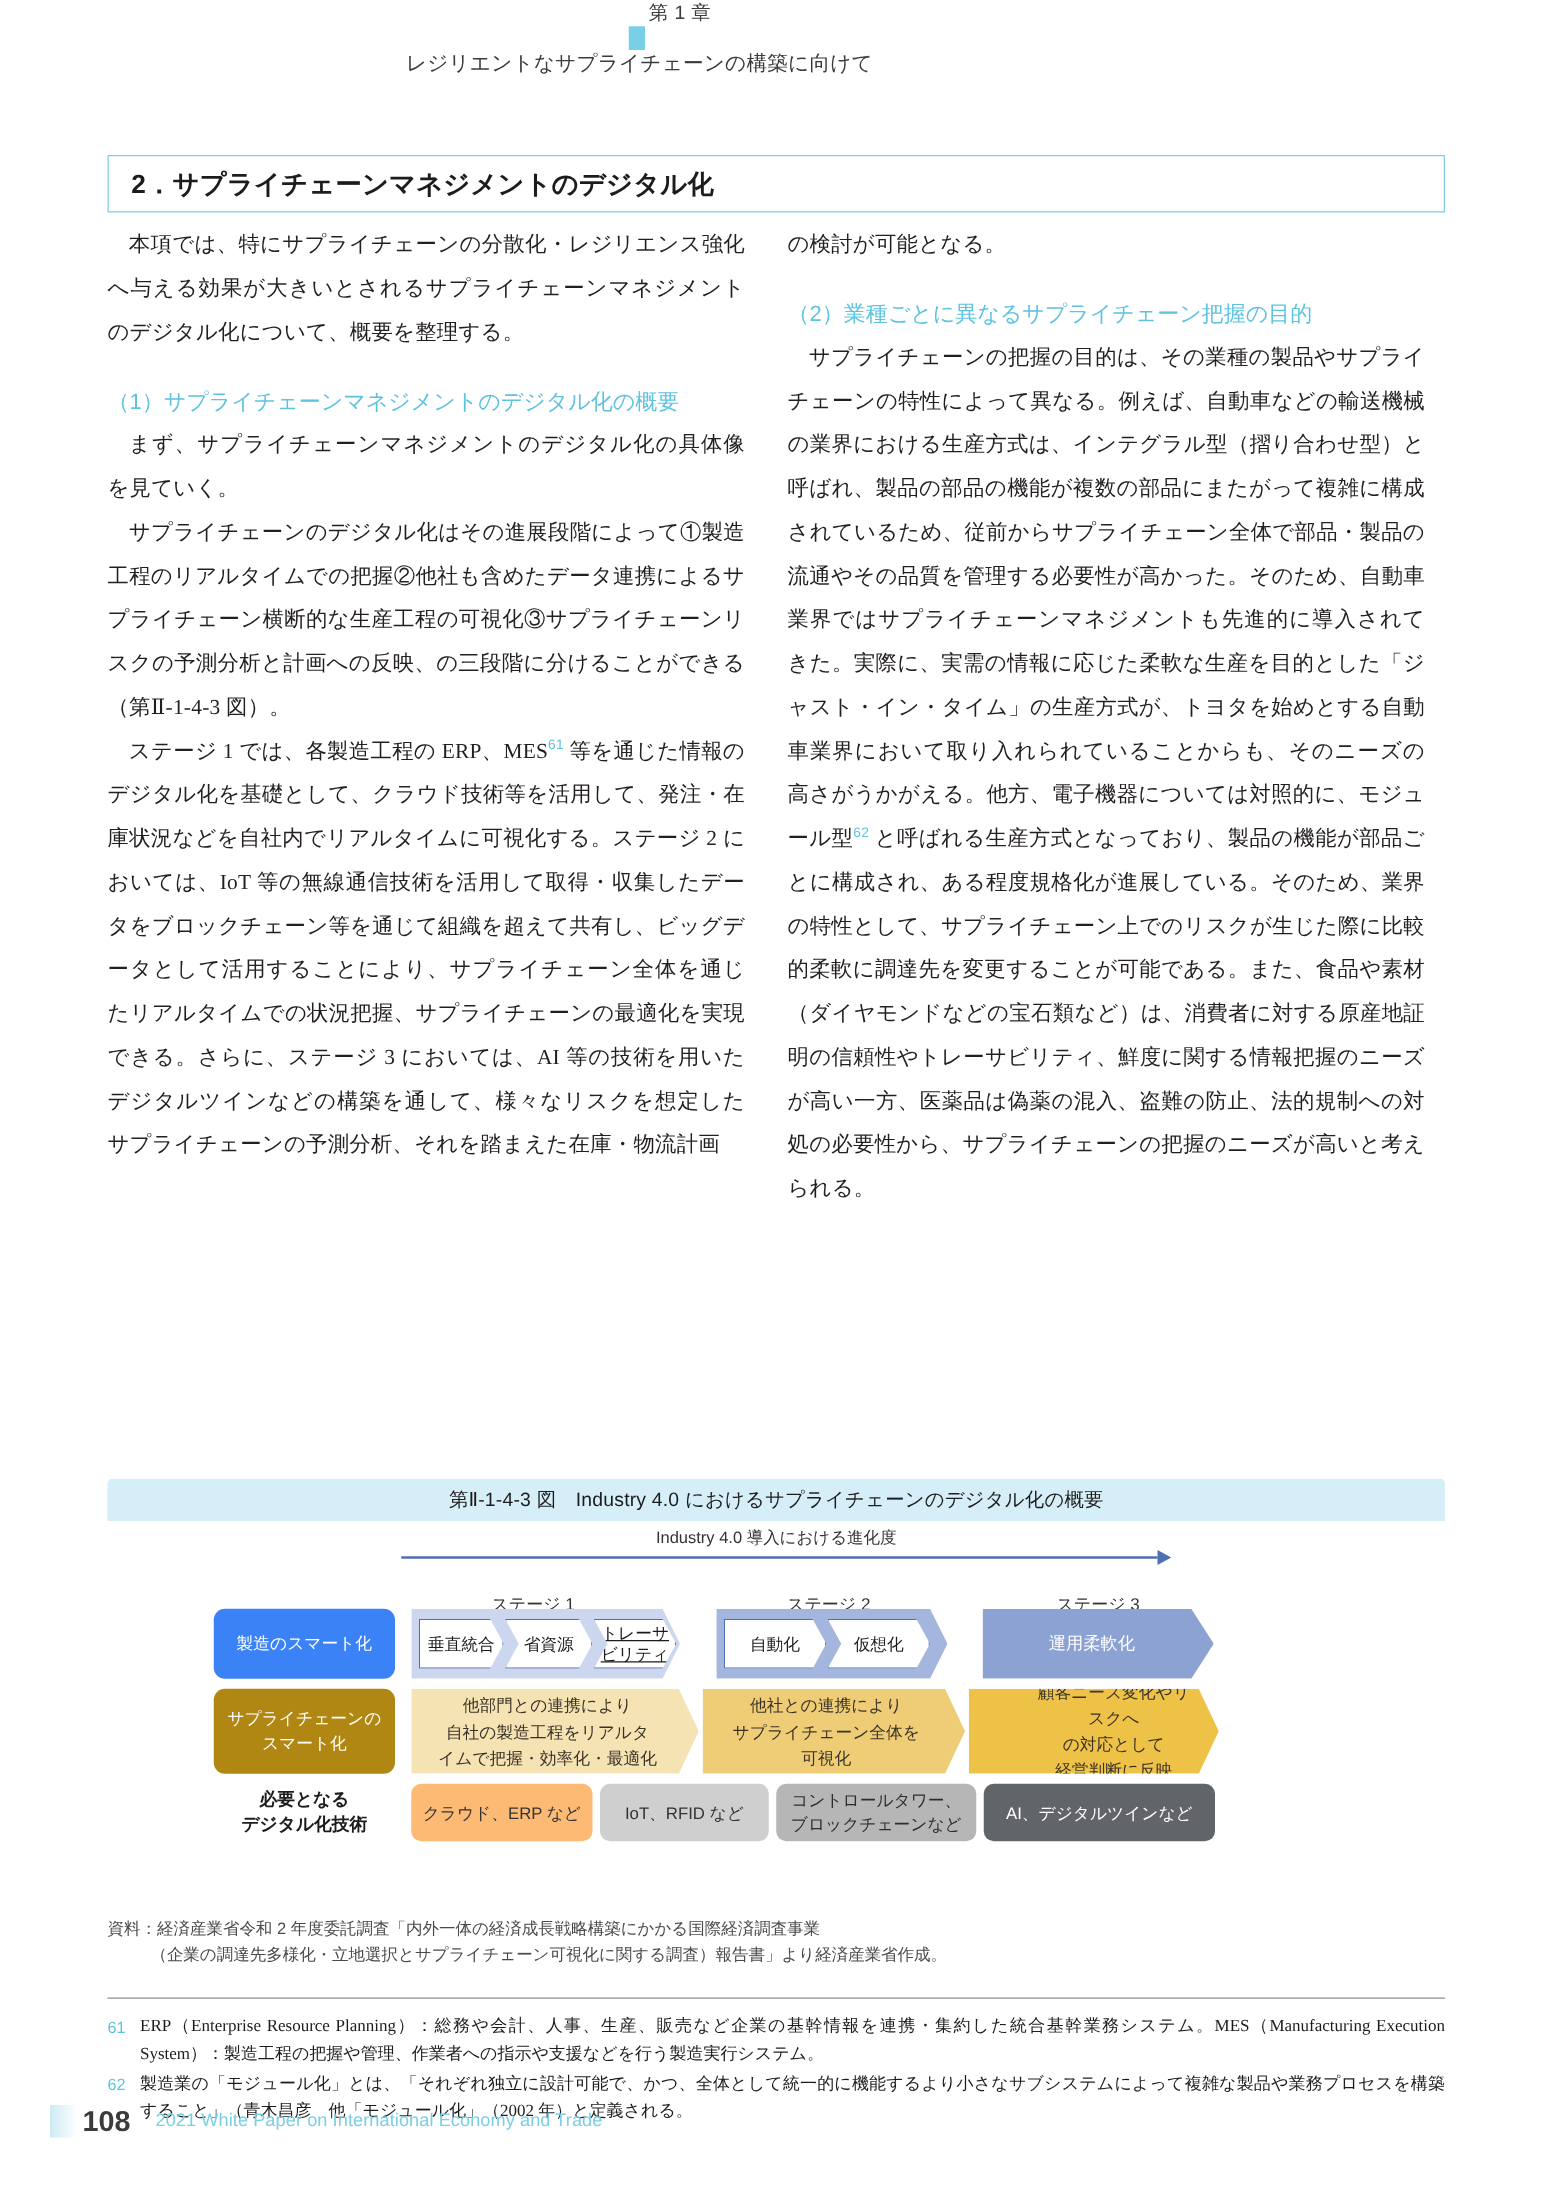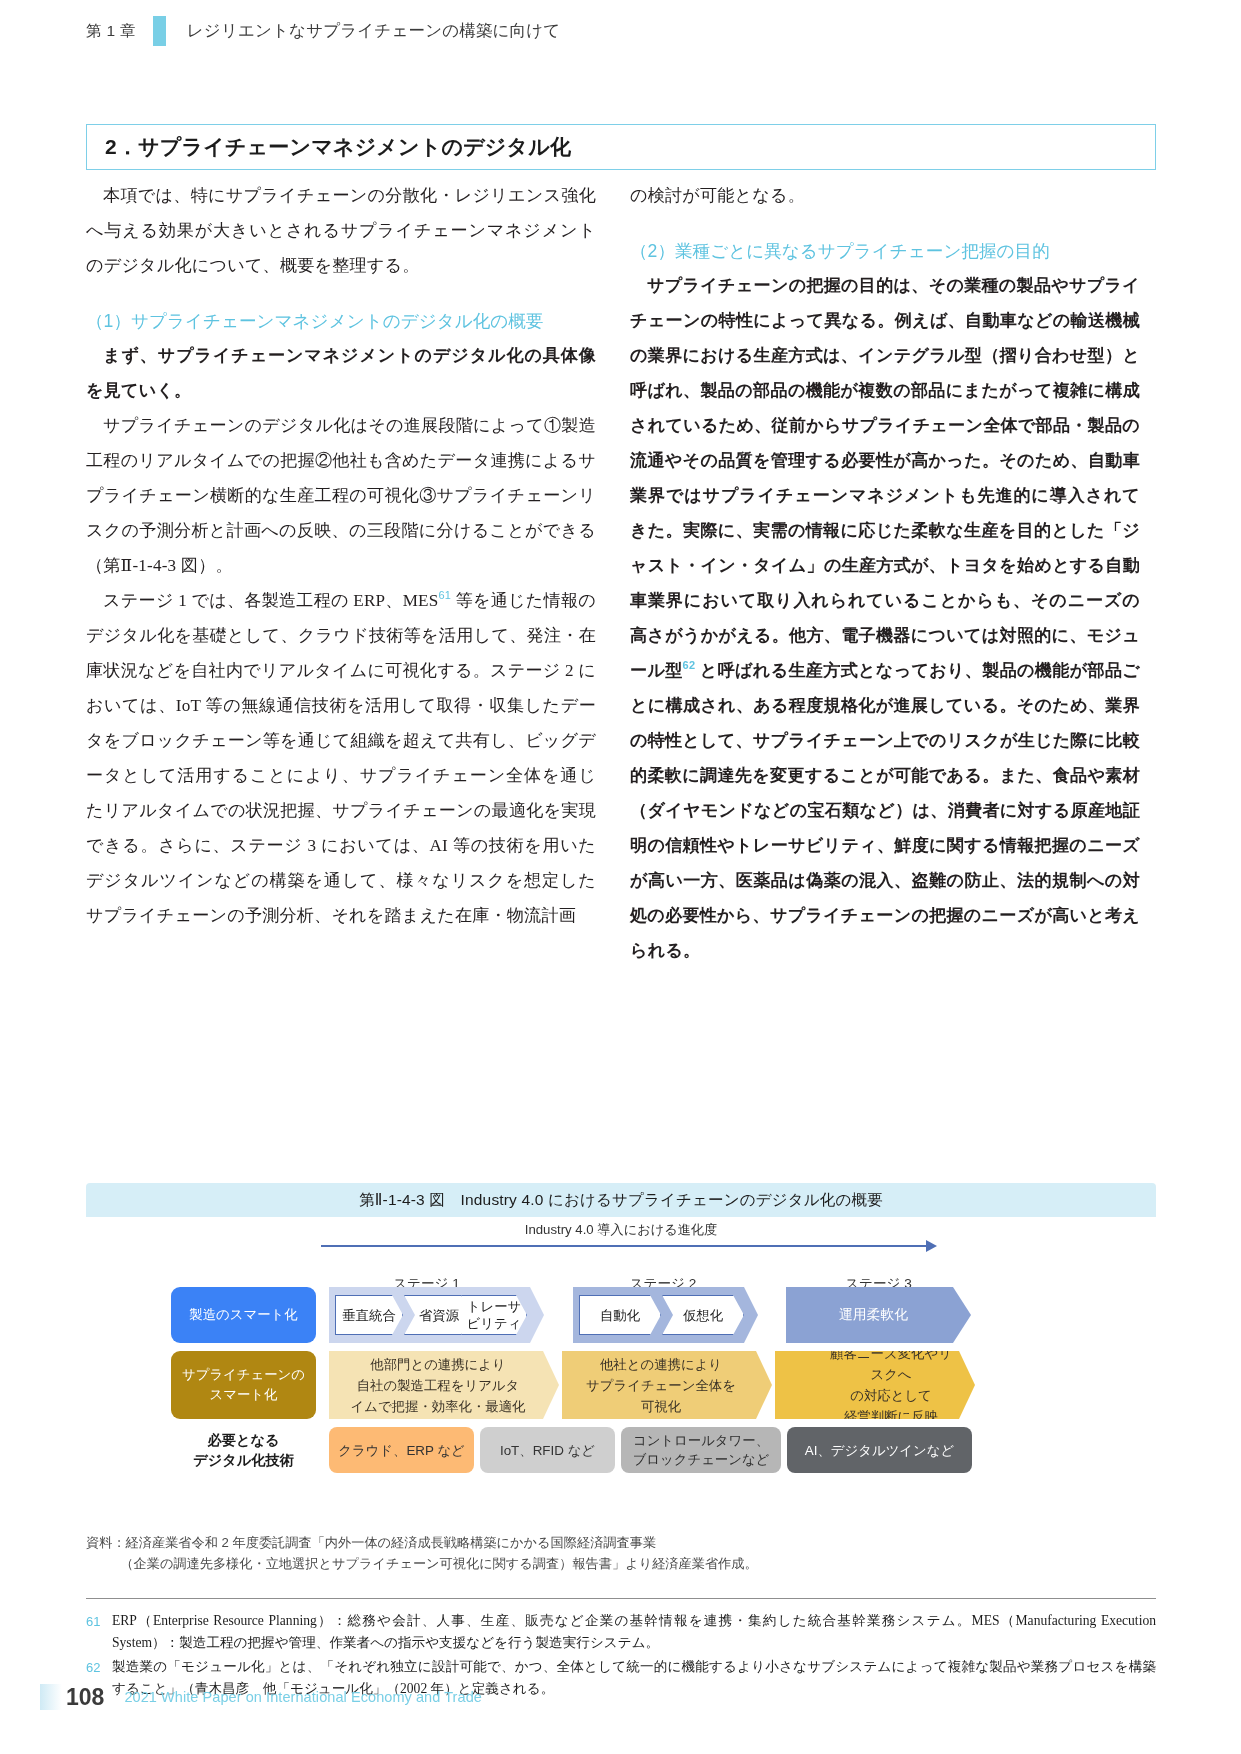--- a/index.html
+++ b/index.html
@@ -12,21 +12,21 @@
     color: #231f20;
     position: relative;
     overflow: hidden;
   }
 
   
   .runhead {
     position: absolute;
     left: 0; top: 0;
     width: 1002px; height: 62px;
-    display: flex; align-items: center;
+    display: flex; align-items: center; flex-direction: column;
   }
   .runhead-chapter {
     margin-left: 86px;
     font-size: 15.5px;
     letter-spacing: .02em;
     color: #3b3b3b;
     font-family: "Liberation Sans", "DejaVu Sans", sans-serif;
   }
   .runhead-bar {
     width: 13px; height: 30px;
@@ -82,21 +82,21 @@
   h3.subhead {
     margin: 22px 0 0 0;
     font-size: 17.6px;
     line-height: 33px;
     color: #5ec3e0;
     font-weight: normal;
     font-family: "Liberation Sans", "DejaVu Sans", sans-serif;
     padding-left: 2.35em;
     text-indent: -2.35em;
   }
-  h3.subhead + p.body { margin-top: 0; font-weight: bold; }
+  h3.subhead + p.body { margin-top: 0; }
 
   sup.fn {
     color: #5ec3e0;
     font-size: 11px;
     vertical-align: super;
     line-height: 0;
     font-family: "Liberation Sans", "DejaVu Sans", sans-serif;
   }
 
   
@@ -200,21 +200,21 @@
     display: flex; align-items: center; justify-content: center;
     text-align: center;
     font-size: 13.4px;
     line-height: 17px;
     color: #1c1c1c;
     clip-path: polygon(0 0, calc(100% - 11px) 0, 100% 50%, calc(100% - 11px) 100%, 0 100%, 11px 50%);
   }
   .chip.first { clip-path: polygon(0 0, calc(100% - 11px) 0, 100% 50%, calc(100% - 11px) 100%, 0 100%); }
   .chip.c1 { left: 249px; width: 68px; }
   .chip.c2 { left: 318px; width: 70px; }
-  .chip.c3 { left: 375px; width: 66px; }
+  .chip.c3 { left: 389px; width: 66px; text-decoration: underline; }
   .chip.c4 { left: 493px; width: 82px; }
   .chip.c5 { left: 576px; width: 82px; }
 
   .band-text {
     position: absolute;
     top: 70px; height: 56px;
     display: flex; align-items: center; justify-content: center;
     color: #ffffff;
     font-size: 13.8px;
   }

